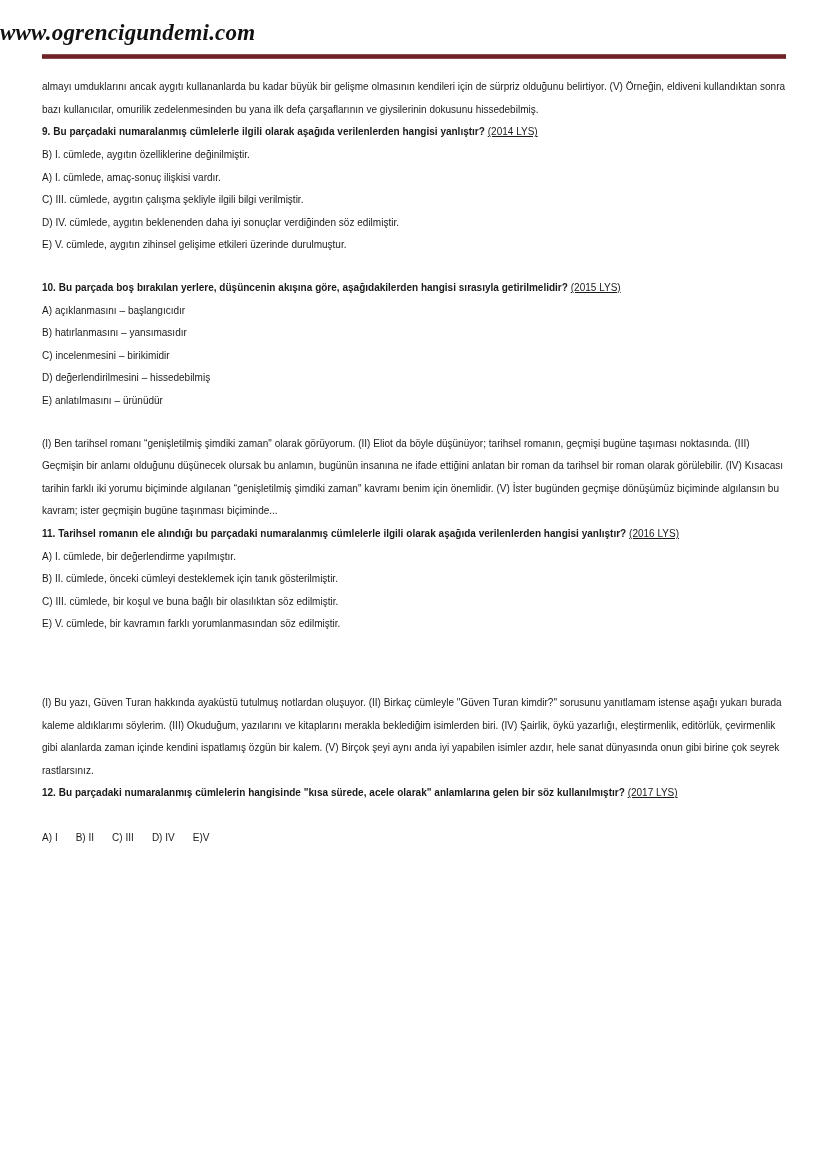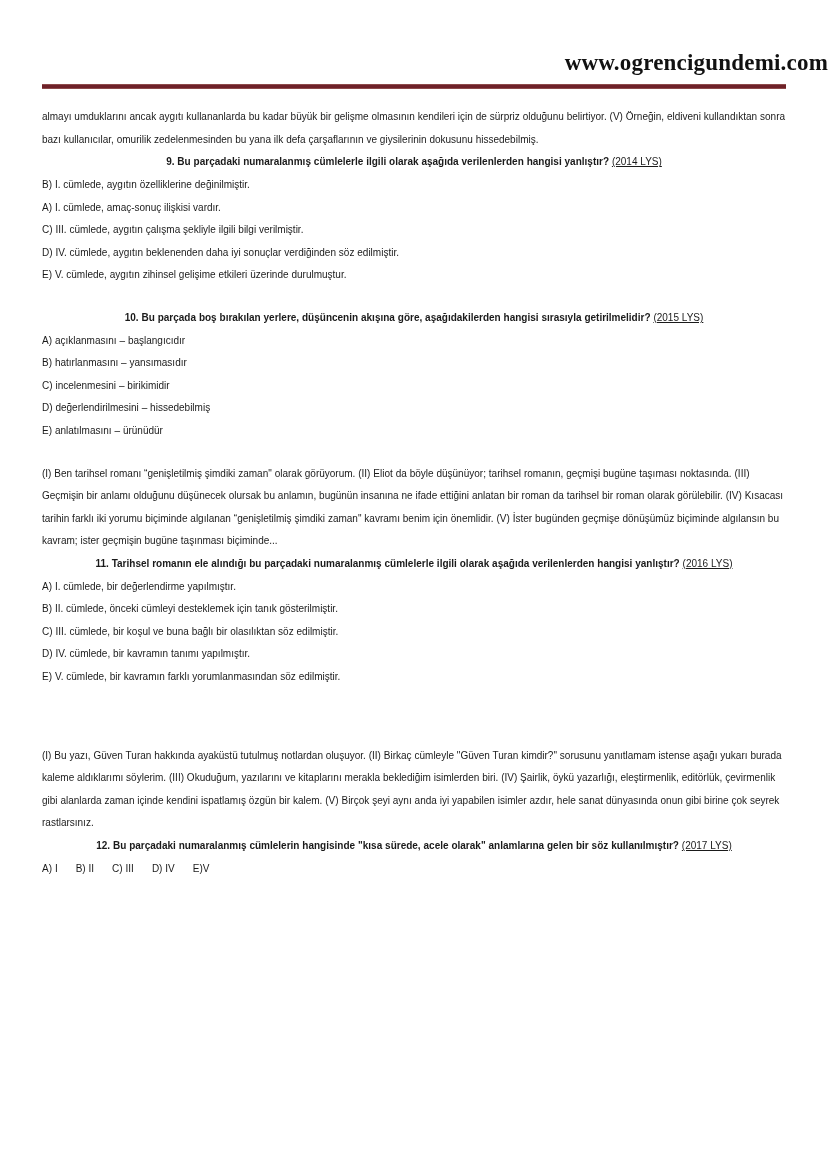--- a/index.html
+++ b/index.html
@@ -18,22 +18,23 @@
     width: 828px;
     height: 1171px;
     position: relative;
     box-sizing: border-box;
     padding: 0;
     background: #fff;
   }
 
   
   .site-header {
-    padding-top: 50px;
-    text-align: right;
+    padding-top: 20px;
+    text-align: left;
+    font-style: italic;
   }
   .site-title {
     font-family: "Liberation Serif", serif;
     font-weight: bold;
     font-size: 23px;
     letter-spacing: 0.2px;
     color: #111111;
     line-height: 1.1;
     display: block;
   }
@@ -66,29 +67,29 @@
     margin: 0;
     padding: 0;
     font-size: 10px;
     line-height: 22.6px;
     text-align: left;
     color: #1a1a1a;
     word-spacing: 0.1px;
   }
   p.qline {
     font-weight: bold;
-    text-align: center;
   }
   .cite {
     font-weight: normal;
     text-decoration: underline;
   }
   p.option-row .opt {
     display: inline-block;
     margin-right: 18px;
+    margin-top: 22px;
   }
   p.option-row .opt:last-child {
     margin-right: 0;
   }
 </style>
 </head>
 <body>
 
 <div class="page">
 
@@ -121,21 +122,20 @@
     </div>
 
     <div class="gap-small"></div>
 
     <div class="block">
       <p class="passage">(I) Ben tarihsel romanı “genişletilmiş şimdiki zaman" olarak görüyorum. (II) Eliot da böyle düşünüyor; tarihsel romanın, geçmişi bugüne taşıması noktasında. (III) Geçmişin bir anlamı olduğunu düşünecek olursak bu anlamın, bugünün insanına ne ifade ettiğini anlatan bir roman da tarihsel bir roman olarak görülebilir. (IV) Kısacası tarihin farklı iki yorumu biçiminde algılanan “genişletilmiş şimdiki zaman" kavramı benim için önemlidir. (V) İster bugünden geçmişe dönüşümüz biçiminde algılansın bu kavram; ister geçmişin bugüne taşınması biçiminde...</p>
       <p class="qline"><span>11. Tarihsel romanın ele alındığı bu parçadaki numaralanmış cümlelerle ilgili olarak aşağıda verilenlerden hangisi yanlıştır? </span><span class="cite">(2016 LYS)</span></p>
       <p class="option">A) I. cümlede, bir değerlendirme yapılmıştır.</p>
       <p class="option">B) II. cümlede, önceki cümleyi desteklemek için tanık gösterilmiştir.</p>
       <p class="option">C) III. cümlede, bir koşul ve buna bağlı bir olasılıktan söz edilmiştir.</p>
-      <p class="option">D) IV. cümlede, bir kavramın tanımı yapılmıştır.</p>
       <p class="option">E) V. cümlede, bir kavramın farklı yorumlanmasından söz edilmiştir.</p>
     </div>
 
     <div class="gap-large"></div>
 
     <div class="block">
       <p class="passage">(I) Bu yazı, Güven Turan hakkında ayaküstü tutulmuş notlardan oluşuyor. (II) Birkaç cümleyle "Güven Turan kimdir?" sorusunu yanıtlamam istense aşağı yukarı burada kaleme aldıklarımı söylerim. (III) Okuduğum, yazılarını ve kitaplarını merakla beklediğim isimlerden biri. (IV) Şairlik, öykü yazarlığı, eleştirmenlik, editörlük, çevirmenlik gibi alanlarda zaman içinde kendini ispatlamış özgün bir kalem. (V) Birçok şeyi aynı anda iyi yapabilen isimler azdır, hele sanat dünyasında onun gibi birine çok seyrek rastlarsınız.</p>
       <p class="qline"><span>12. Bu parçadaki numaralanmış cümlelerin hangisinde "kısa sürede, acele olarak" anlamlarına gelen bir söz kullanılmıştır? </span><span class="cite">(2017 LYS)</span></p>
       <p class="option-row"><span class="opt">A) I</span><span class="opt">B) II</span><span class="opt">C) III</span><span class="opt">D) IV</span><span class="opt">E)V</span></p>
     </div>

